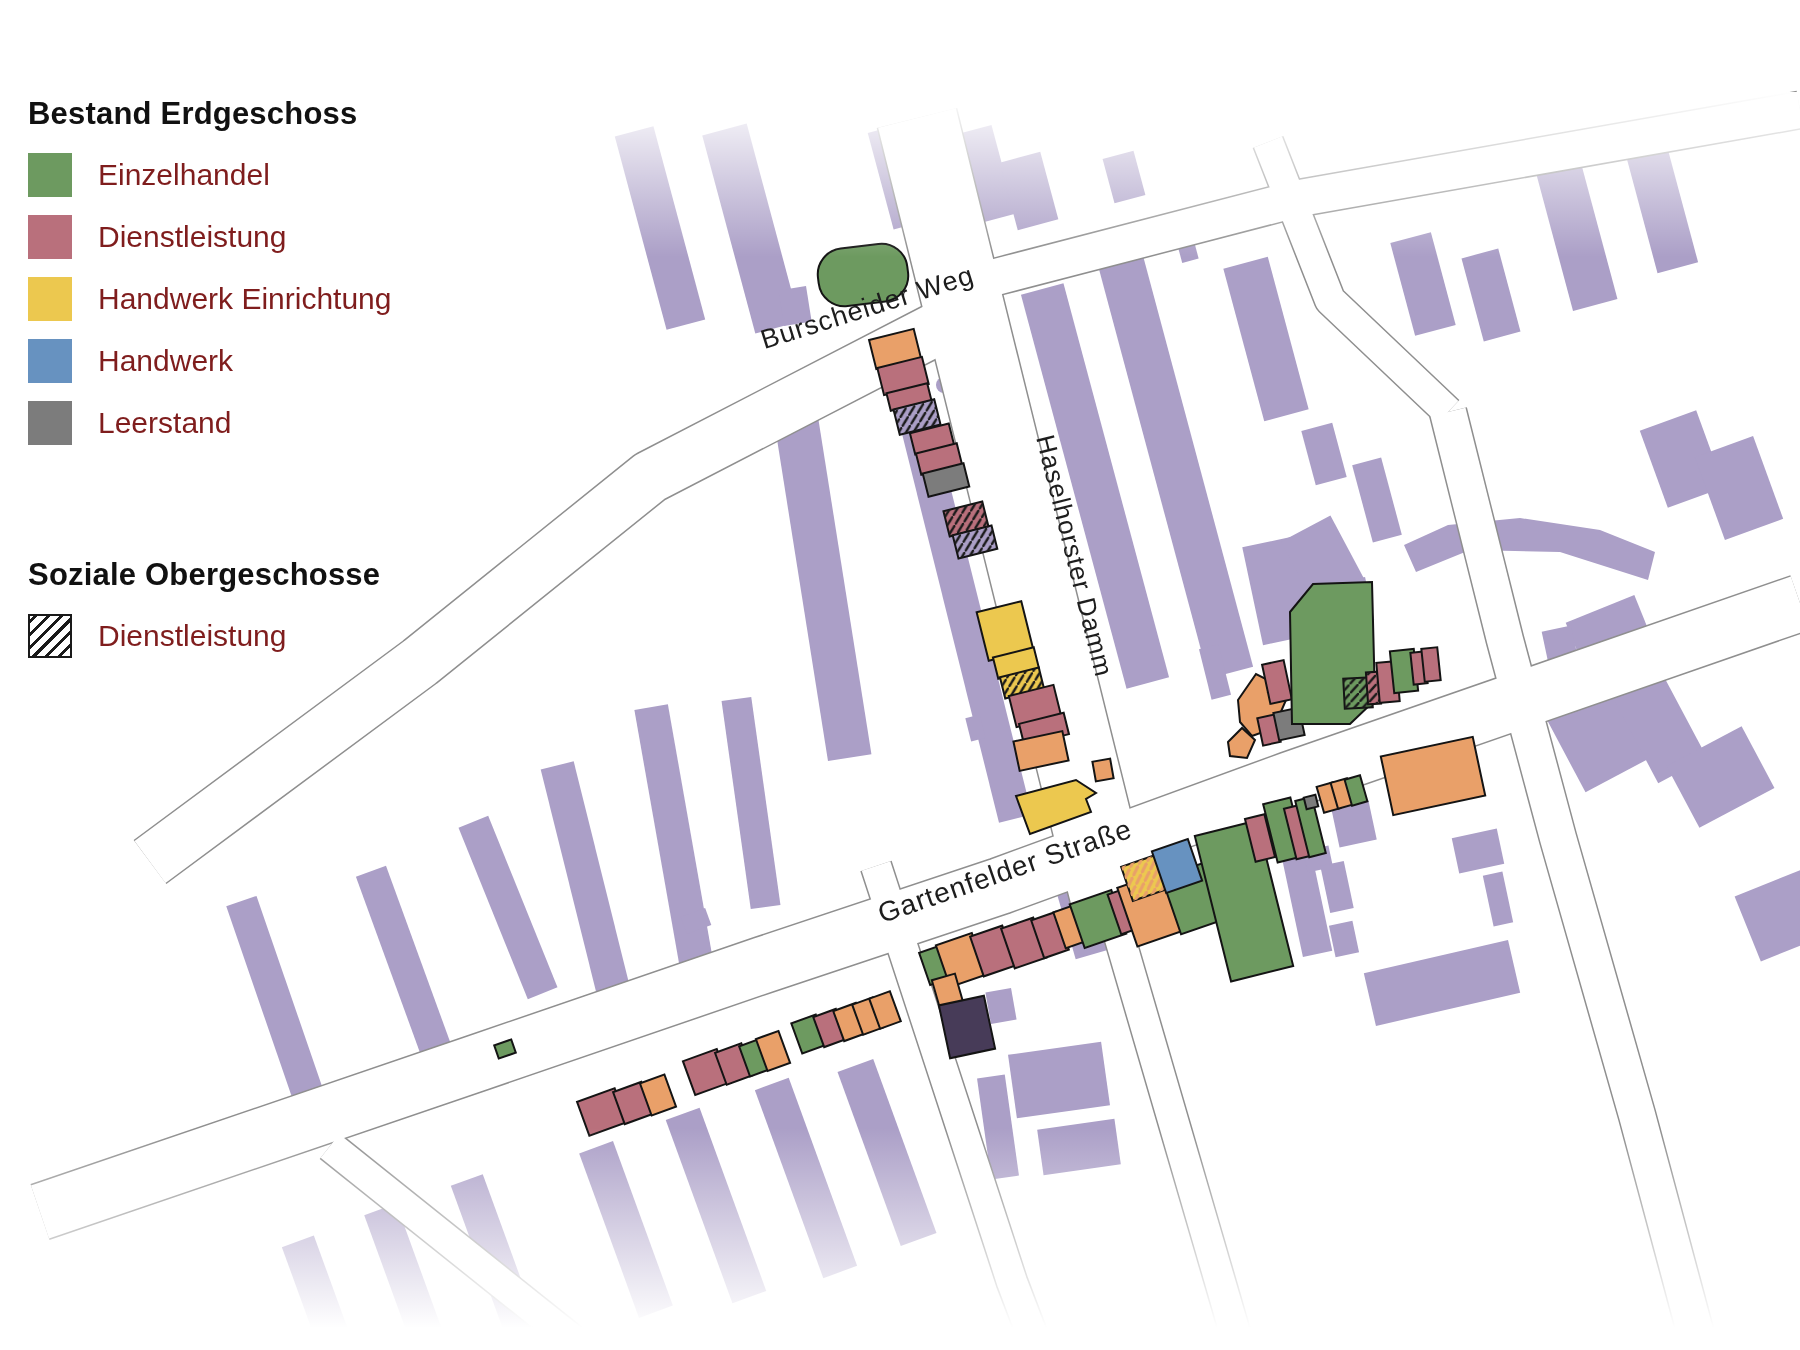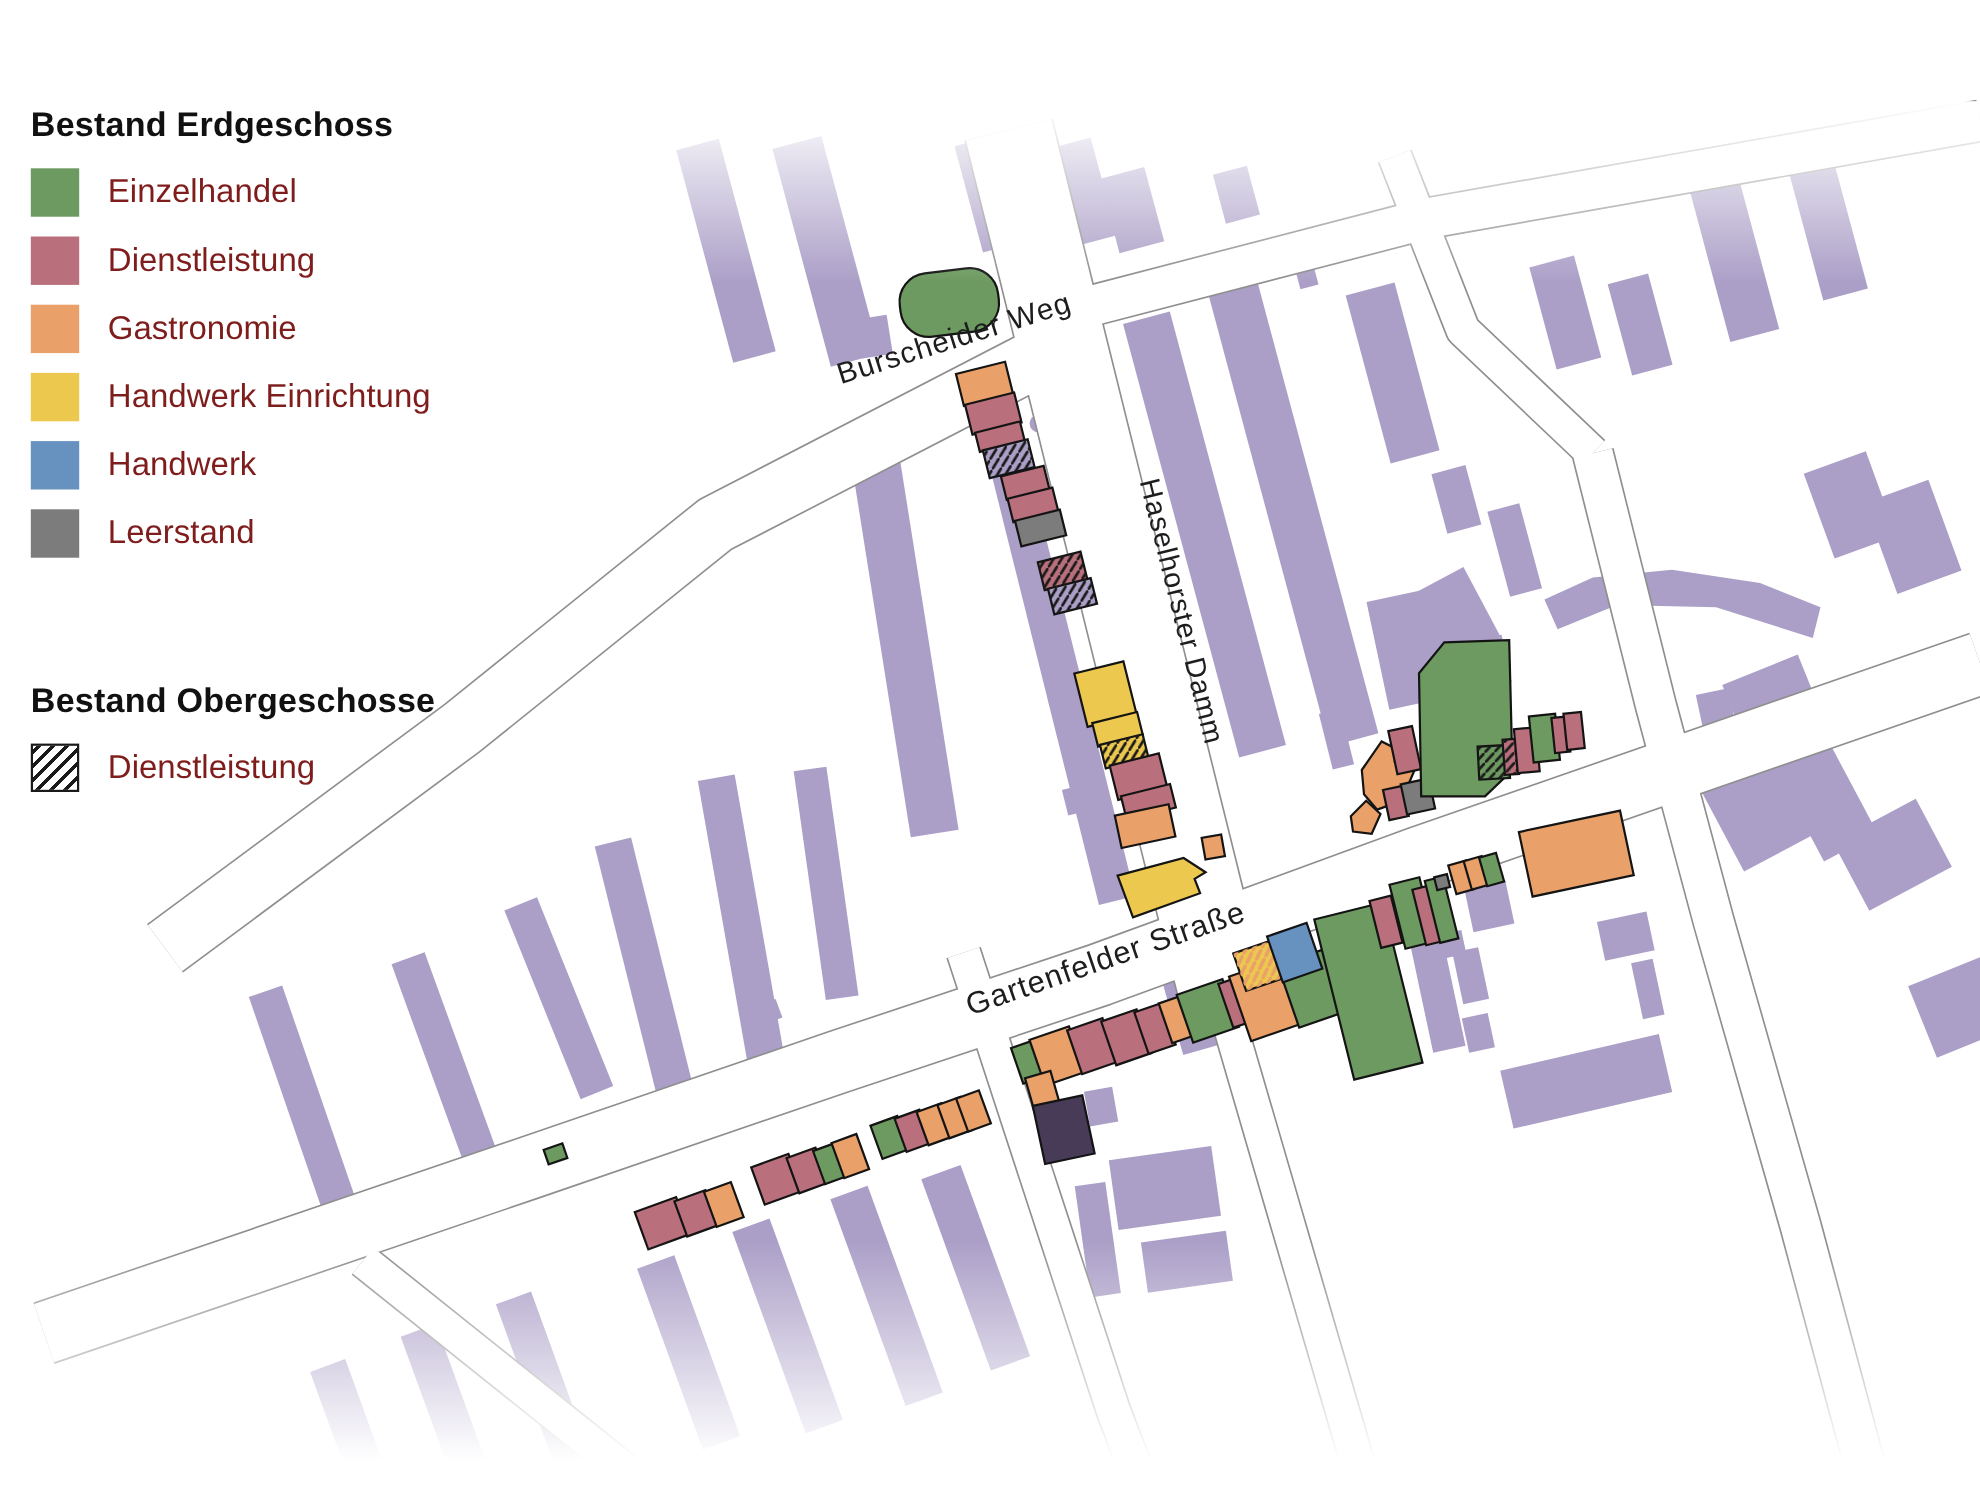--- a/index.html
+++ b/index.html
@@ -218,35 +218,31 @@
 
     <div class="legend-row">
       <div class="swatch" style="background: rgb(109, 154, 96);"></div>
       <div class="legend-label">Einzelhandel</div>
     </div>
     <div class="legend-row">
       <div class="swatch" style="background: rgb(185, 112, 124);"></div>
       <div class="legend-label">Dienstleistung</div>
     </div>
     <div class="legend-row">
-      <div class="swatch" style="background: rgb(233, 160, 105);"></div>
-      <div class="legend-label">Gastronomie</div>
-    </div>
-    <div class="legend-row">
       <div class="swatch" style="background: rgb(236, 200, 79);"></div>
       <div class="legend-label">Handwerk Einrichtung</div>
     </div>
     <div class="legend-row">
       <div class="swatch" style="background: rgb(103, 146, 192);"></div>
       <div class="legend-label">Handwerk</div>
     </div>
     <div class="legend-row">
       <div class="swatch" style="background: rgb(124, 124, 124);"></div>
       <div class="legend-label">Leerstand</div>
     </div>
 
-    <div class="legend-title second">Bestand Obergeschosse</div>
+    <div class="legend-title second">Soziale Obergeschosse</div>
     <div class="legend-row">
       <div class="swatch hatched"></div>
       <div class="legend-label">Dienstleistung</div>
     </div>
   </div>
 </div>
 
 </body></html>

